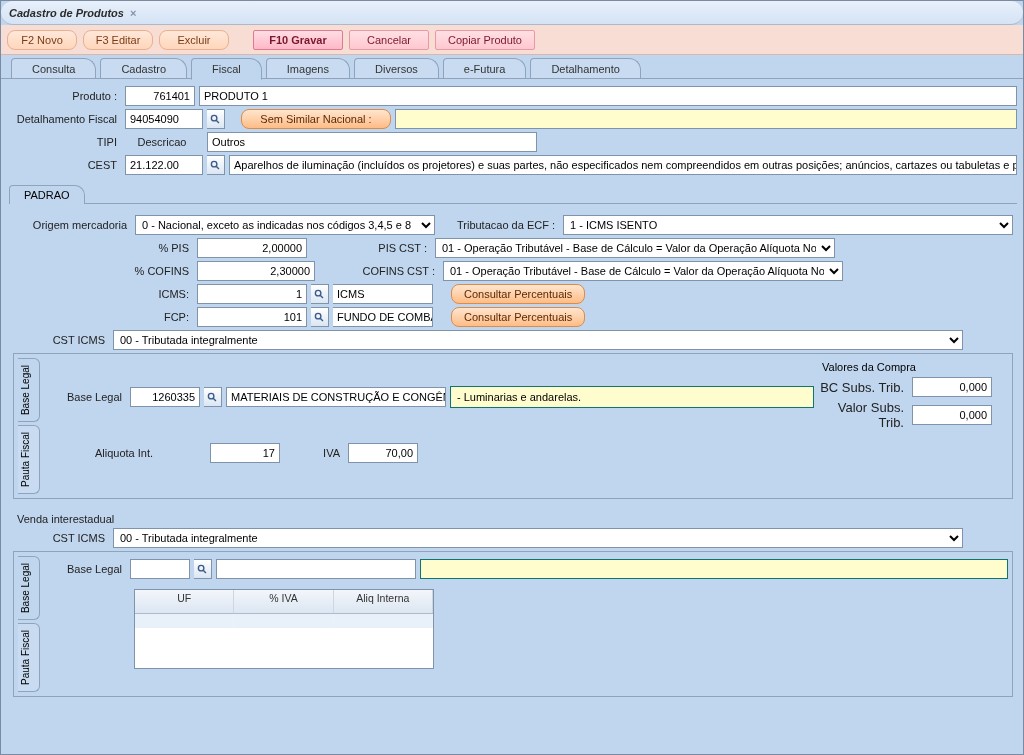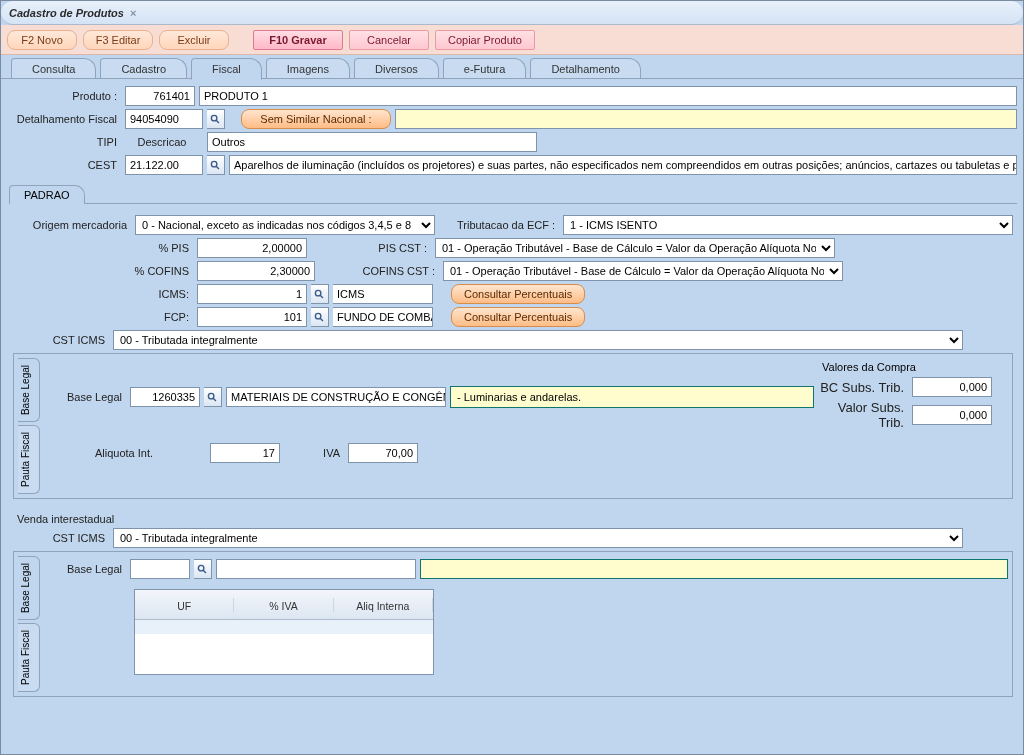--- a/index.html
+++ b/index.html
@@ -40,21 +40,21 @@
   .sidetabs { width:22px; display:flex; flex-direction:column; gap:3px; }
   .sidetab { flex:0 0 auto; writing-mode: vertical-rl; transform: rotate(180deg); border:1px solid #8fa3ba; border-right:none; border-radius:6px 0 0 6px; background:#C8DBF0; padding:6px 2px; text-align:center; cursor:pointer; font-size:10px;}
   .sidetab.active { background:#C0D6EE;}
   .panel-main { flex:1; display:flex; flex-direction:column; gap:4px; }
   .memo { background:#FFFCCE; border:1px solid #0f766e; padding:4px 6px; flex:1; min-height:60px;}
   .vcompra { width:190px; }
   .vcompra .row .lbl { width:90px; font-size:13px;}
   .vcompra .input { width:80px;}
 
   .grid { border:1px solid #7f93aa; background:#fff; flex:1; min-height:70px;}
-  .grid-header { display:flex; background:linear-gradient(#F3F6FB,#DCE6F2); border-bottom:1px solid #adbccd; height:30px;align-items:center;}
+  .grid-header { display:flex; background:linear-gradient(#F3F6FB,#DCE6F2); border-bottom:1px solid #adbccd; height:24px;}
   .grid-header div { flex:1; border-right:1px solid #cdd7e3; text-align:center; padding-top:2px; font-size:10.5px; color:#333;}
   .grid-body { display:flex; height:14px;}
   .grid-body div { flex:1; border-right:1px solid #eef2f7; background:#E8F0FA;}
 </style>
 </head>
 <body>
 
 <div class="window">
 
   <div class="titlebar">

